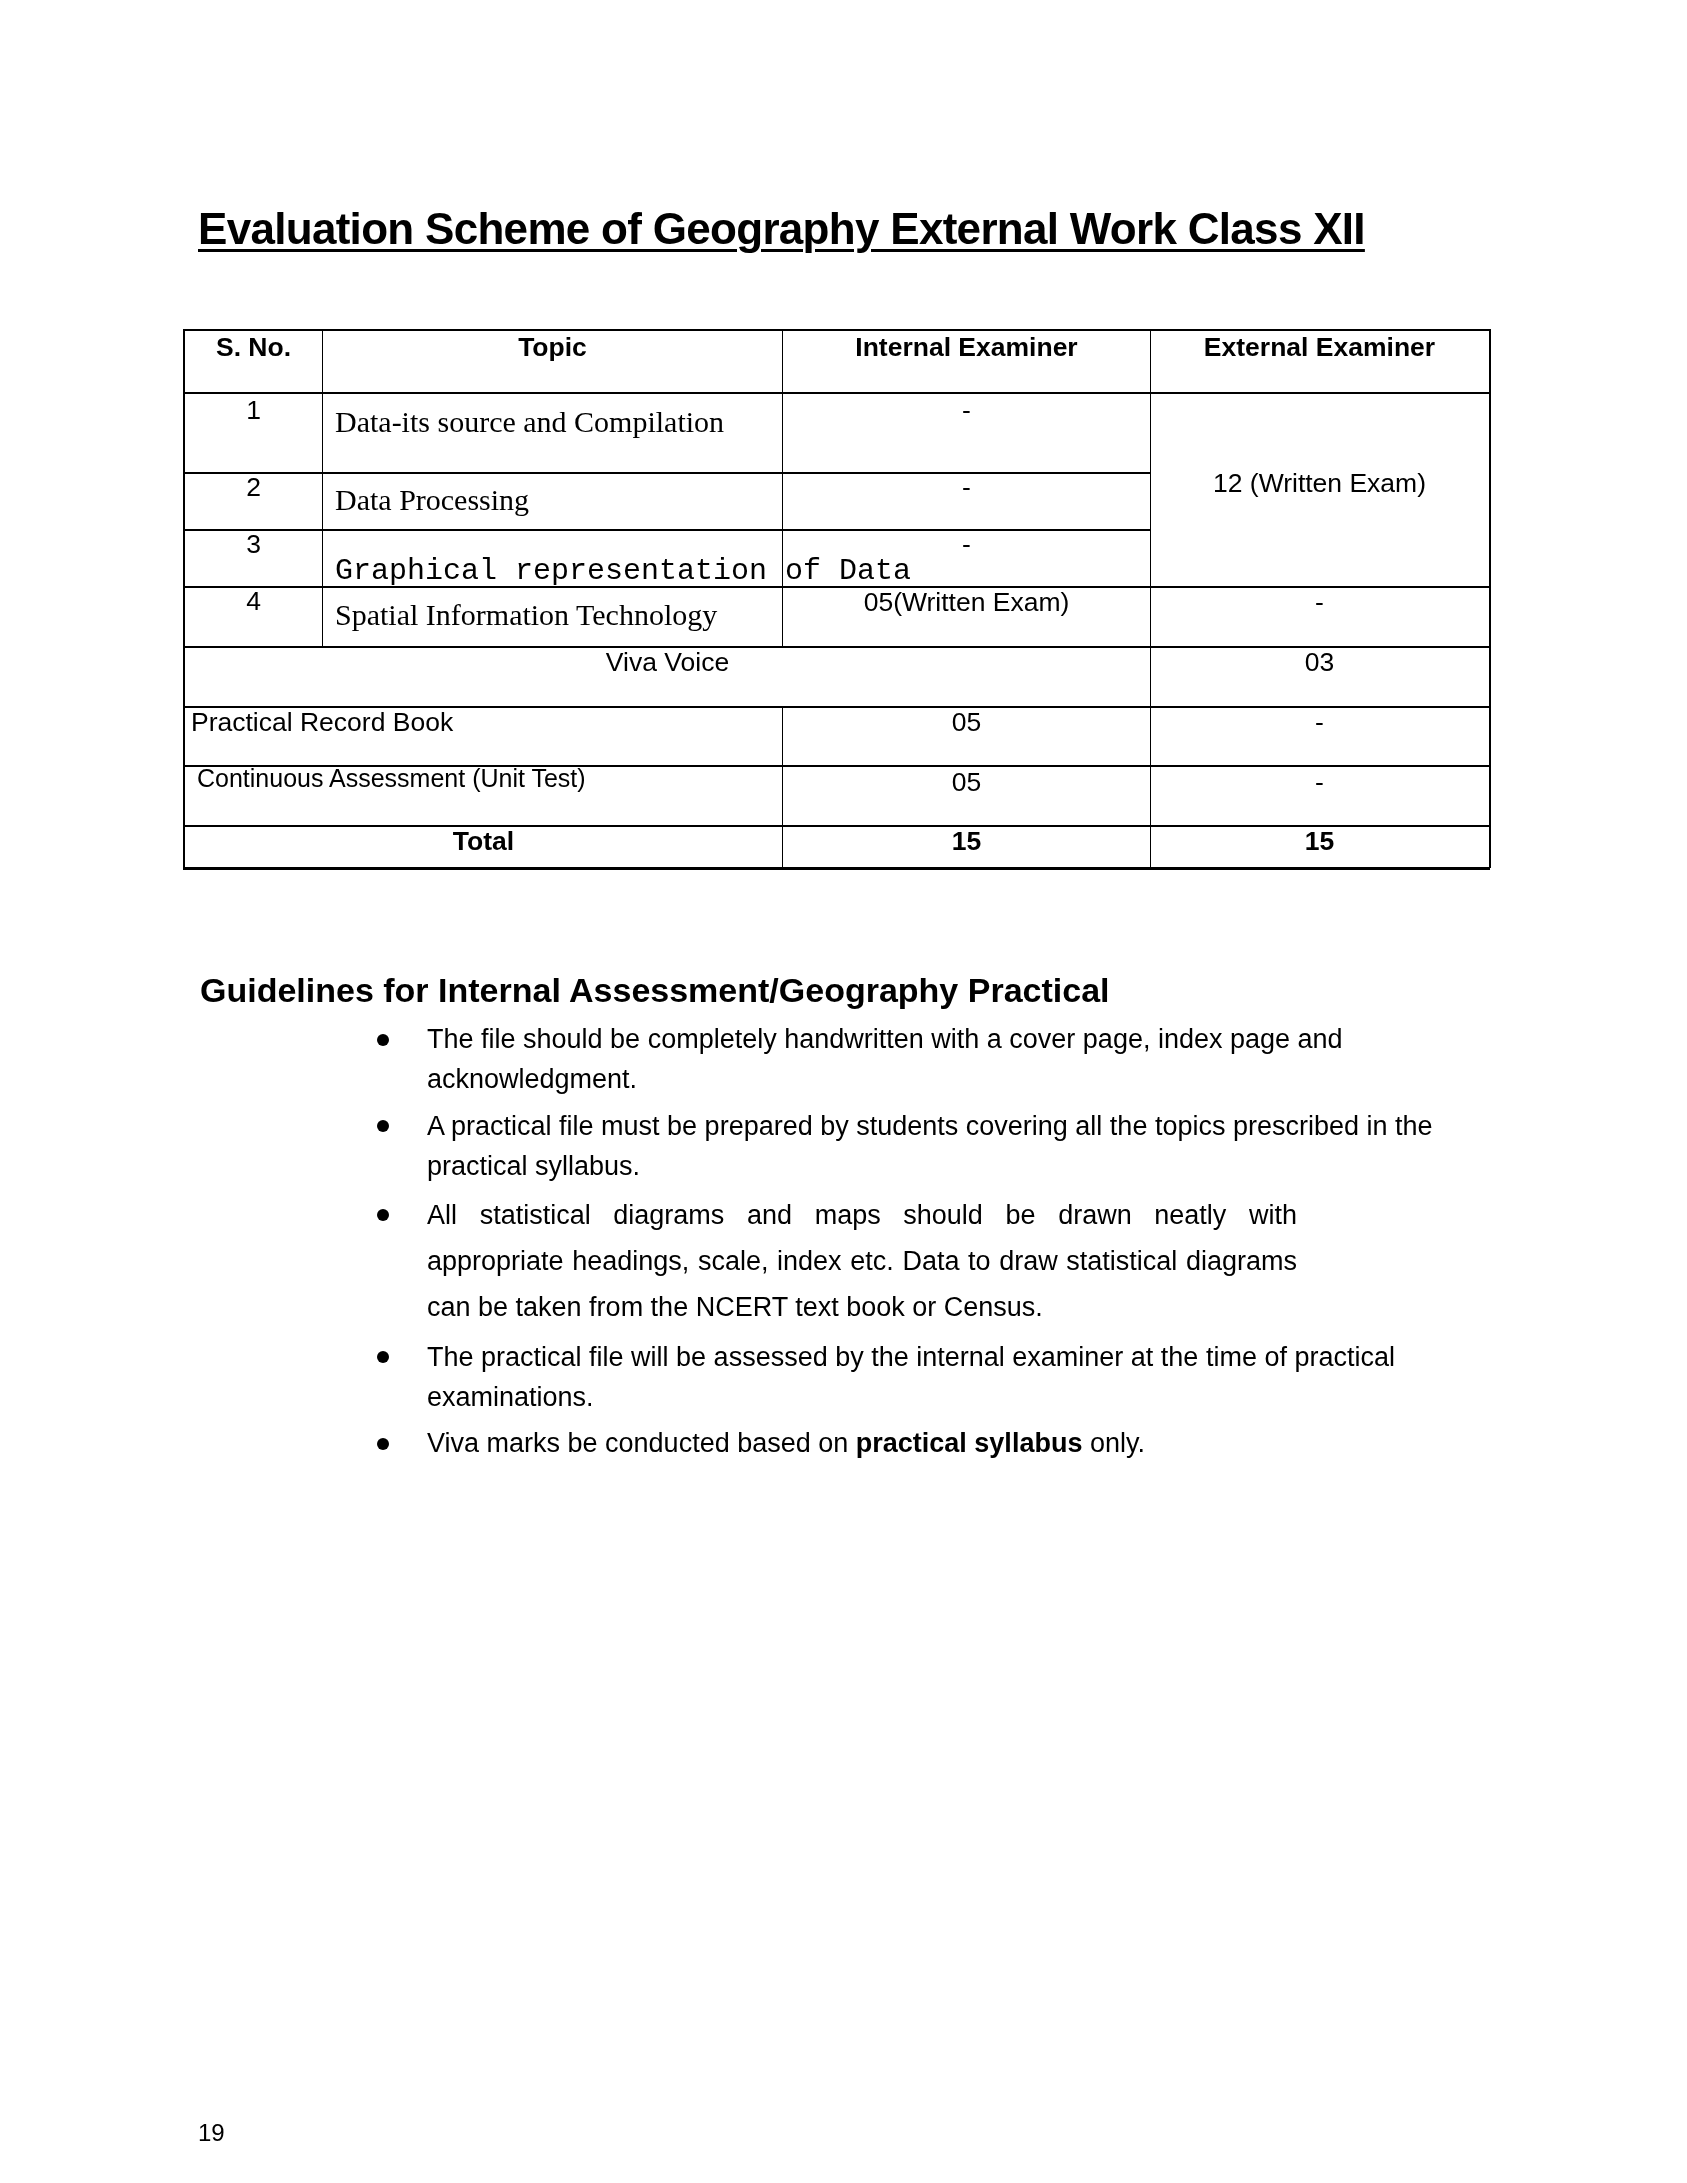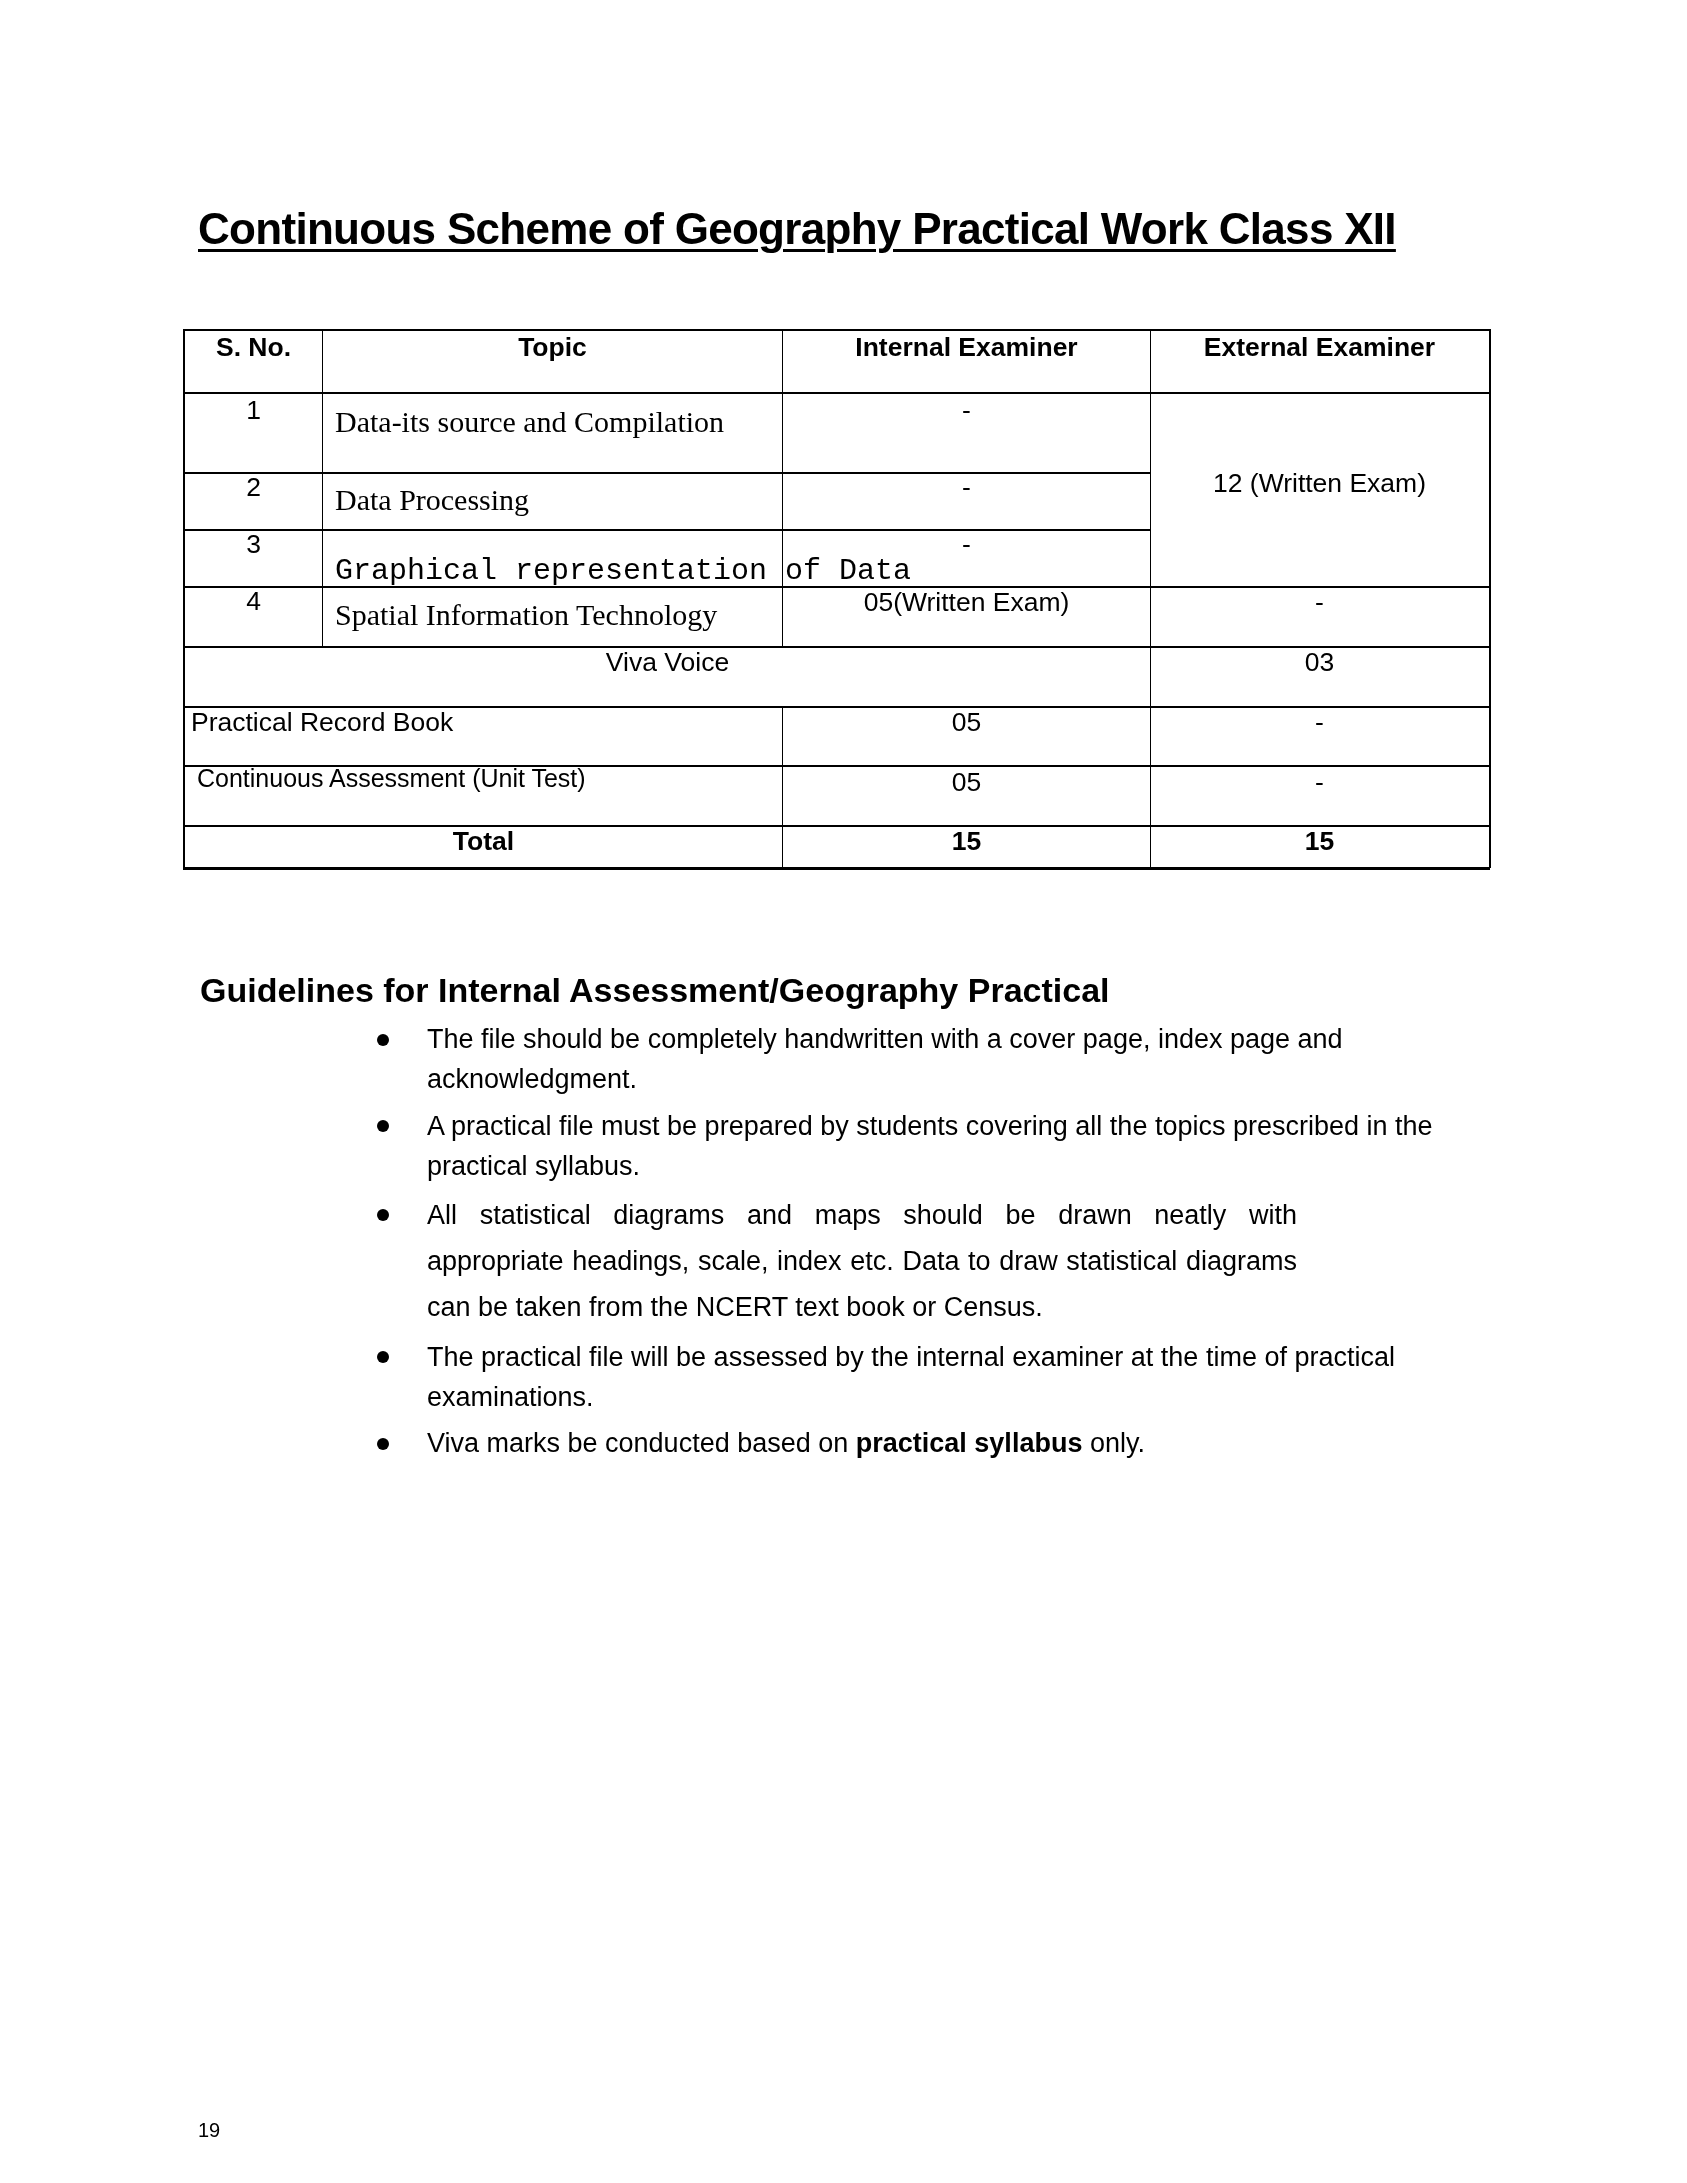--- a/index.html
+++ b/index.html
@@ -10,27 +10,27 @@
   .hdr { font-family:"Liberation Sans", sans-serif; font-weight:bold; font-size:26.5px; }
   .cal { font-family:"Liberation Sans", sans-serif; font-size:26.5px; }
   .ser { font-family:"Liberation Serif", serif; font-size:30px; }
   .ctr { text-align:center; }
   .guide-h { position:absolute; left:200px; top:971px; font-family:"Liberation Sans", sans-serif; font-weight:bold; font-size:34px; white-space:nowrap; }
   .bullets { position:absolute; left:370px; top:1019px; width:1125px; margin:0; padding:0; list-style:none; }
   .bullets li { position:relative; padding-left:57px; font-family:"Liberation Sans", sans-serif; font-size:27px; line-height:40px; margin-bottom:6.6px; }
   .bullets li .dot { position:absolute; left:6.6px; top:14.6px; width:12px; height:12px; border-radius:50%; background:#000; }
   .bullets li.wide { line-height:46px; }
   .bullets li.wide .dot { top:17px; }
-  .pnum { position:absolute; left:198px; top:2119px; font-family:"Liberation Sans", sans-serif; font-size:20px; }
+  .pnum { position:absolute; left:198px; top:2119px; font-family:"Liberation Sans", sans-serif; font-size:24px; }
   b { font-weight:bold; }
 </style>
 </head>
 <body>
 
-<div class="title">Continuous Scheme of Geography Practical Work Class XII</div>
+<div class="title">Evaluation Scheme of Geography External Work Class XII</div>
 
 <div>
 
   <div class="ln" style="left:183px;top:329px;width:1307px;height:2px;"></div>
   <div class="ln" style="left:183px;top:329px;width:2px;height:539px;"></div>
   <div class="ln" style="left:1489px;top:329px;width:2px;height:539px;"></div>
   <div class="ln" style="left:183px;top:867px;width:1307px;height:2.6px;"></div>
 
   <div class="ln" style="left:322px;top:329px;width:1.3px;height:318px;"></div>
   <div class="ln" style="left:782px;top:329px;width:1.3px;height:318px;"></div>

